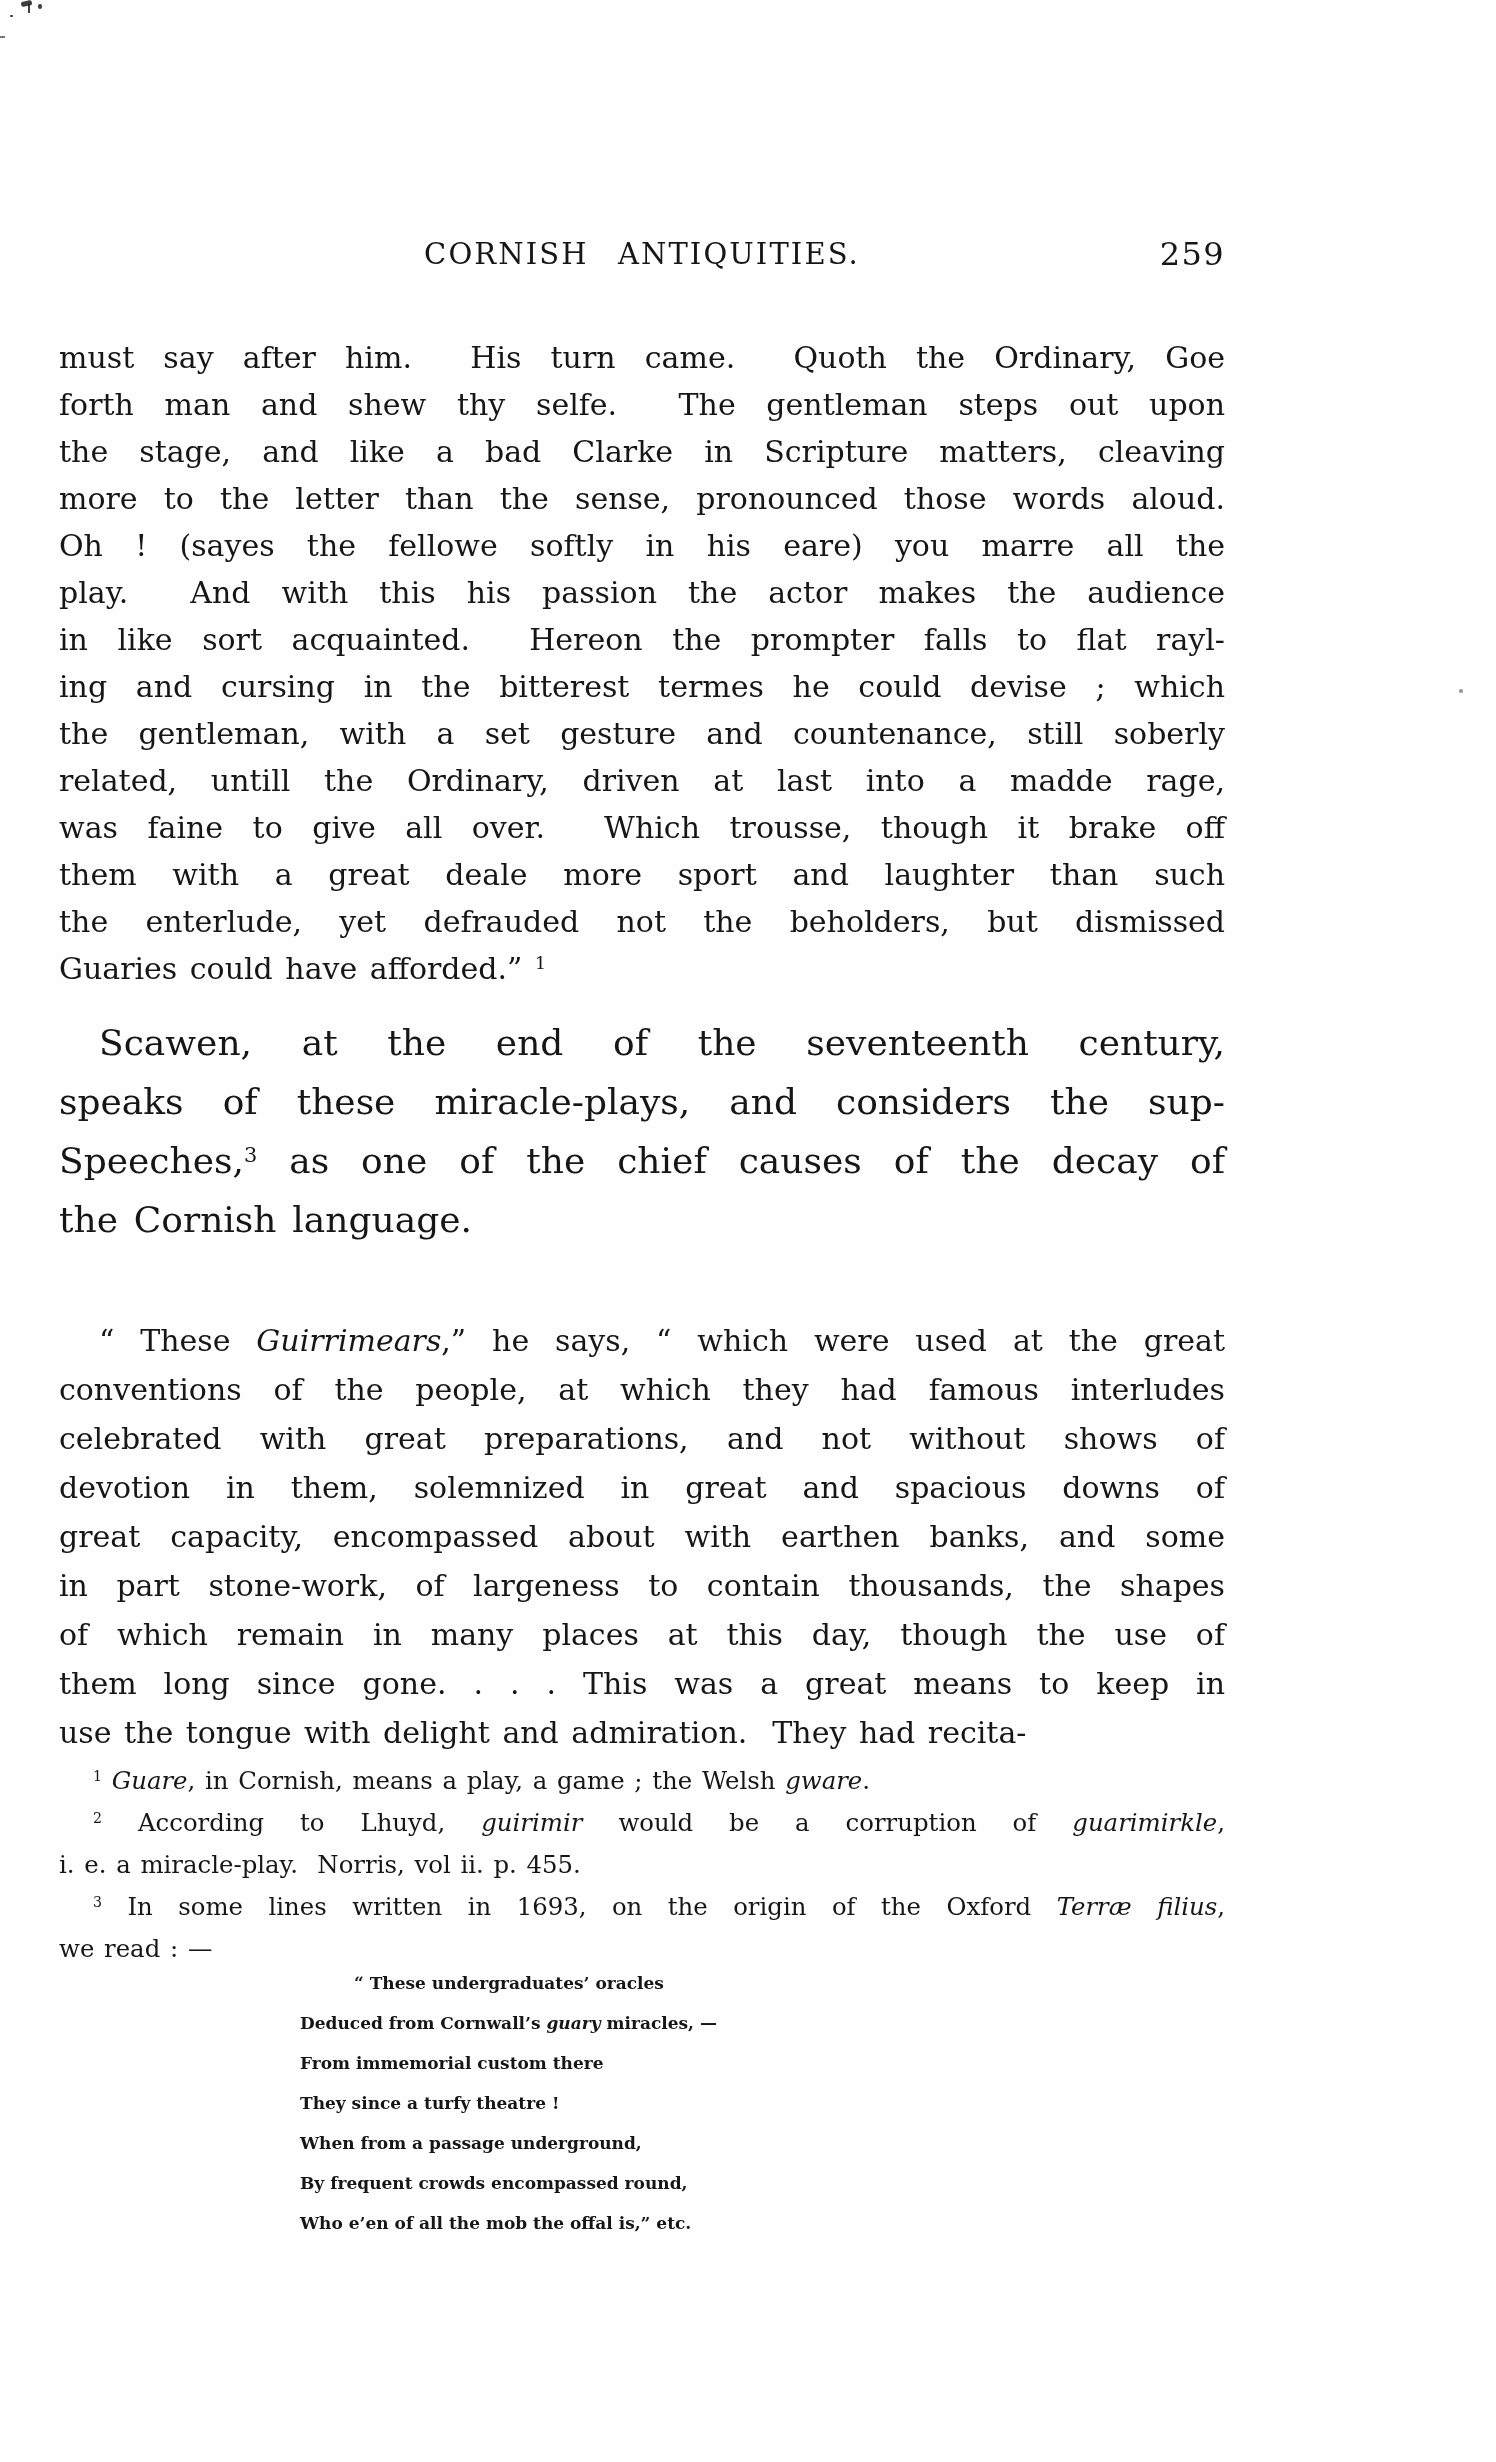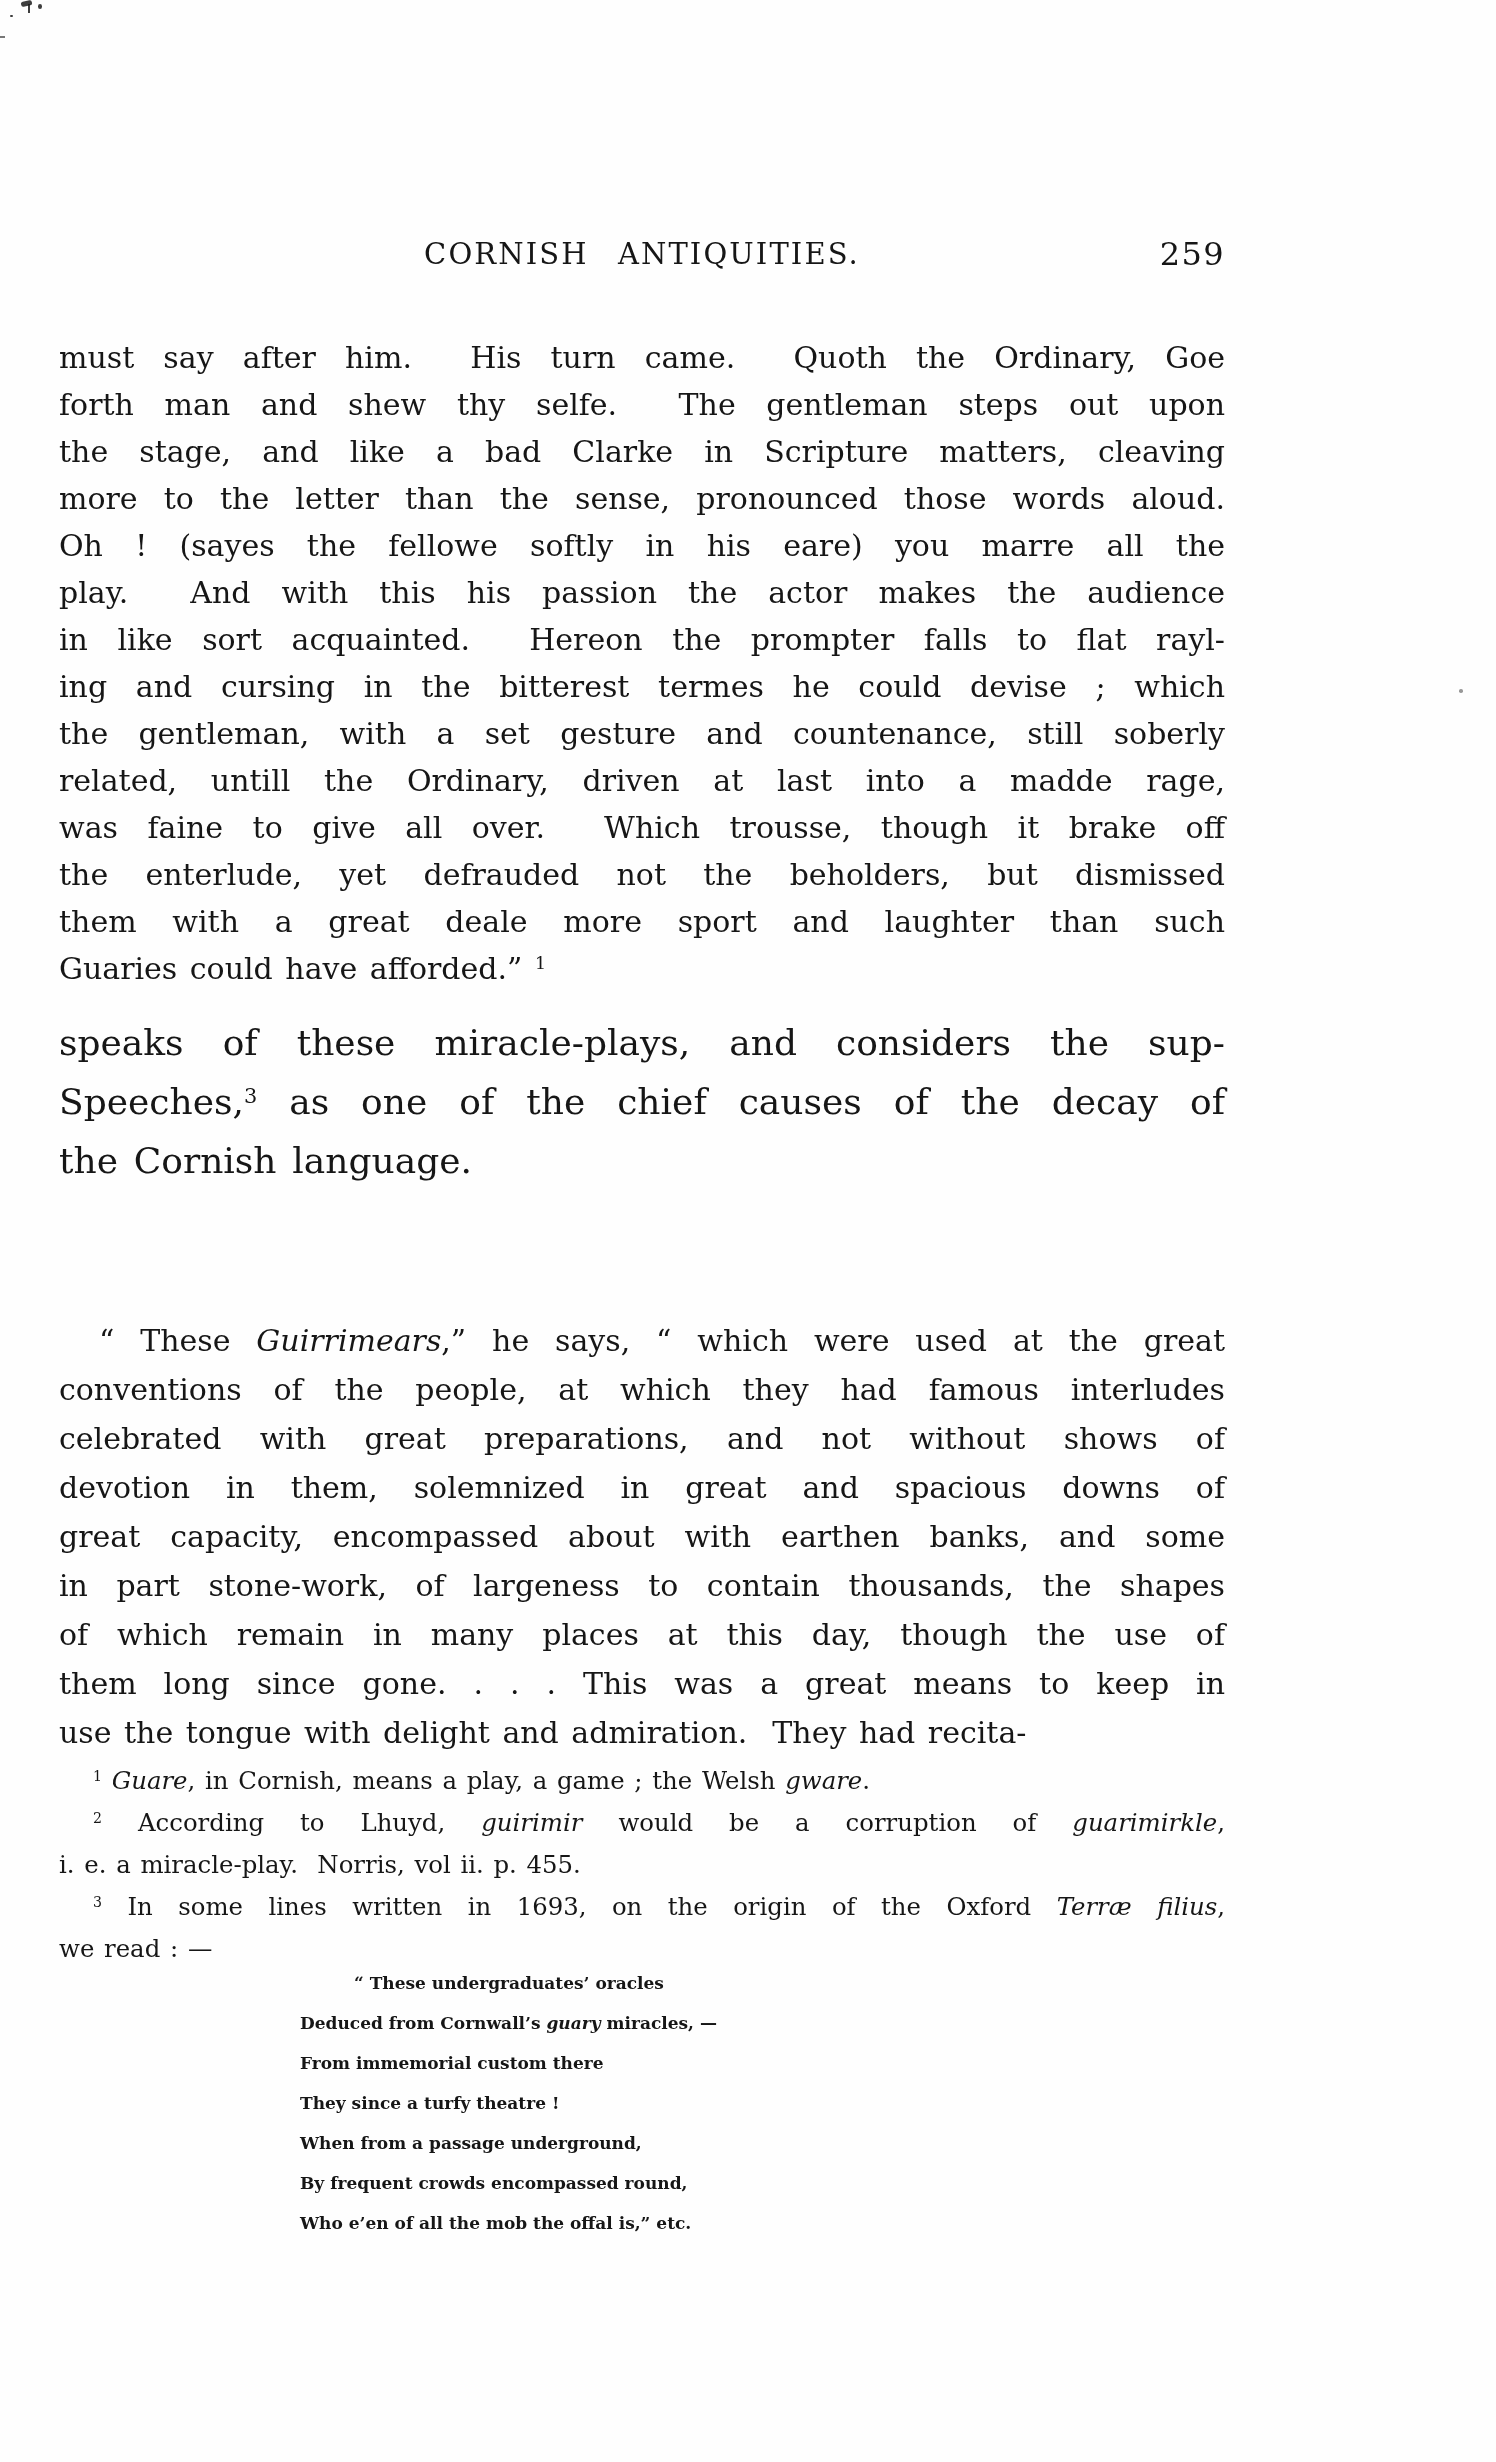--- a/index.html
+++ b/index.html
@@ -105,26 +105,27 @@
       <div class="line j"><span>forth man and shew thy selfe.  The gentleman steps out upon</span></div>
       <div class="line j"><span>the stage, and like a bad Clarke in Scripture matters, cleaving</span></div>
       <div class="line j"><span>more to the letter than the sense, pronounced those words aloud.</span></div>
       <div class="line j"><span>Oh ! (sayes the fellowe softly in his eare) you marre all the</span></div>
       <div class="line j"><span>play.  And with this his passion the actor makes the audience</span></div>
       <div class="line j"><span>in like sort acquainted.  Hereon the prompter falls to flat rayl-</span></div>
       <div class="line j"><span>ing and cursing in the bitterest termes he could devise ; which</span></div>
       <div class="line j"><span>the gentleman, with a set gesture and countenance, still soberly</span></div>
       <div class="line j"><span>related, untill the Ordinary, driven at last into a madde rage,</span></div>
       <div class="line j"><span>was faine to give all over.  Which trousse, though it brake off</span></div>
+      <div class="line j"><span>them with a great deale more sport and laughter than such</span></div>
       <div class="line j"><span>the enterlude, yet defrauded not the beholders, but dismissed</span></div>
-      <div class="line j"><span>them with a great deale more sport and laughter than such</span></div>
       <div class="line"><span>Guaries could have afforded.” </span><sup>1</sup></div>
     </section>
 
   <section class="textblock scawen">
+      <div class="line j in"><span>Scawen, at the end of the seventeenth century,</span></div>
       <div class="line j"><span>speaks of these miracle-plays, and considers the sup-</span></div>
       <div class="line j"><span>Speeches,</span><sup>3</sup><span> as one of the chief causes of the decay of</span></div>
       <div class="line"><span>the Cornish language.</span></div>
     </section>
 
   <section class="textblock p3">
       <div class="line j in"><span>“ These </span><i>Guirrimears</i><span>,” he says, “ which were used at the great</span></div>
       <div class="line j"><span>conventions of the people, at which they had famous interludes</span></div>
       <div class="line j"><span>celebrated with great preparations, and not without shows of</span></div>
       <div class="line j"><span>devotion in them, solemnized in great and spacious downs of</span></div>

